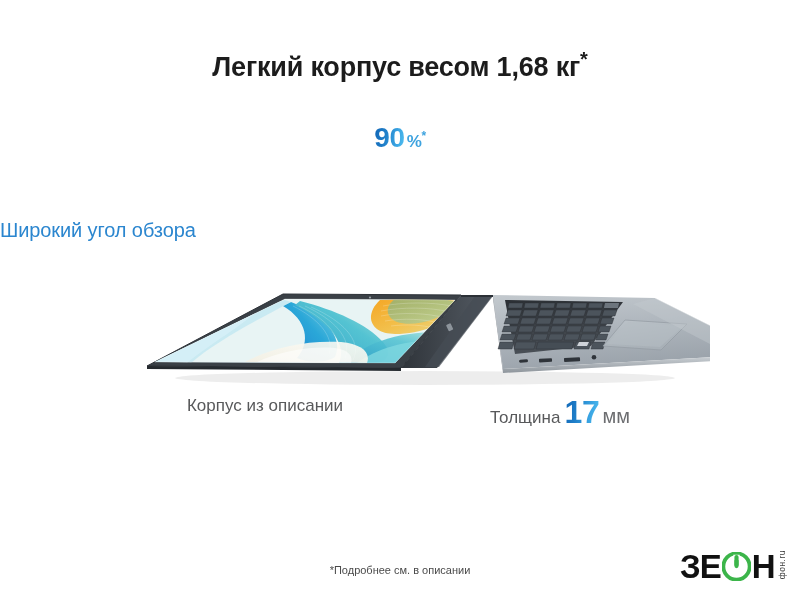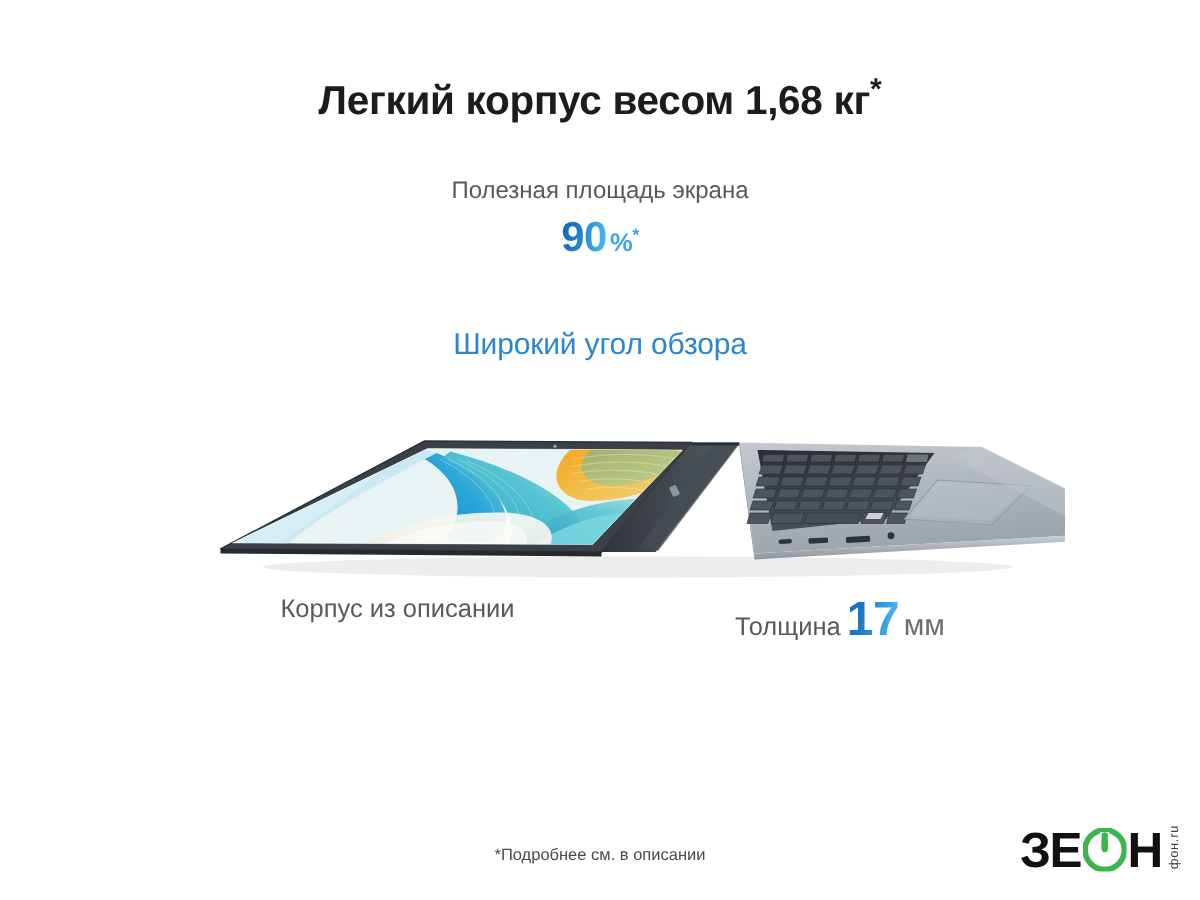--- a/index.html
+++ b/index.html
@@ -85,21 +85,20 @@
     vertical-align: super;
     line-height: 0;
   }
 
   
   .view-angle {
     position: absolute;
     top: 219px;
     left: 0;
     width: 800px;
-    text-align: center;
     font-size: 20px;
     font-weight: normal;
     color: #2b86cf;
     letter-spacing: -0.1px;
   }
 
   
   .laptop-stage {
     position: absolute;
     left: 95px;
@@ -197,21 +196,20 @@
 <div class="banner">
 
   <div class="headline">
     <span>Легкий корпус весом 1,68 кг</span><span class="star">*</span>
   </div>
 
   <div class="spec-row">
 
 
     <div class="spec">
-      <div class="spec-label">Полезная площадь экрана</div>
       <div class="spec-value">
         <span class="grad-blue">90</span><span class="unit-pct"><span>%</span><span class="sup">*</span></span>
       </div>
     </div>
 
   </div>
 
   <div class="view-angle">Широкий угол обзора</div>
 
   <div class="laptop-stage">

